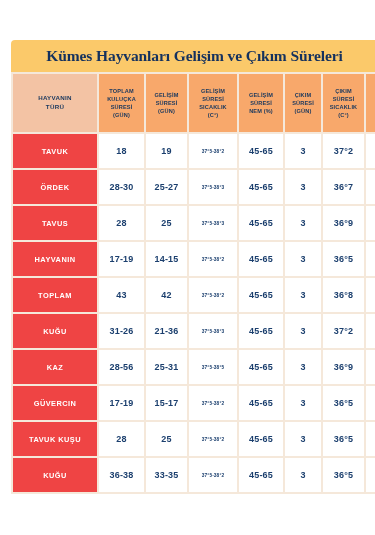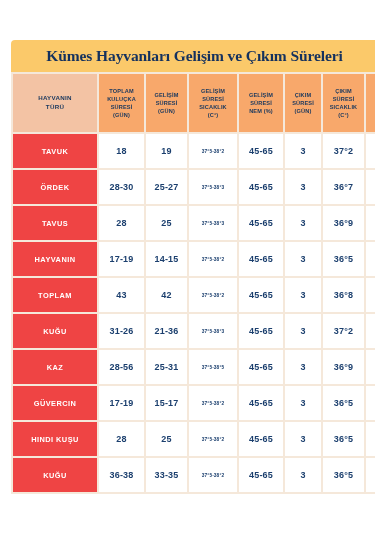--- a/index.html
+++ b/index.html
@@ -239,21 +239,21 @@
             <td class="animal">GÜVERCIN</td>
             <td class="val">17-19</td>
             <td class="val">15-17</td>
             <td class="val temp">37°5-38°2</td>
             <td class="val">45-65</td>
             <td class="val">3</td>
             <td class="val">36°5</td>
             <td class="val">65-75</td>
           </tr>
           <tr class="data-row">
-            <td class="animal">HINDI KUŞU</td>
+            <td class="animal">TAVUK KUŞU</td>
             <td class="val">28</td>
             <td class="val">25</td>
             <td class="val temp">37°5-38°2</td>
             <td class="val">45-65</td>
             <td class="val">3</td>
             <td class="val">36°5</td>
             <td class="val">65-75</td>
           </tr>
           <tr class="data-row">
             <td class="animal">KUĞU</td>

